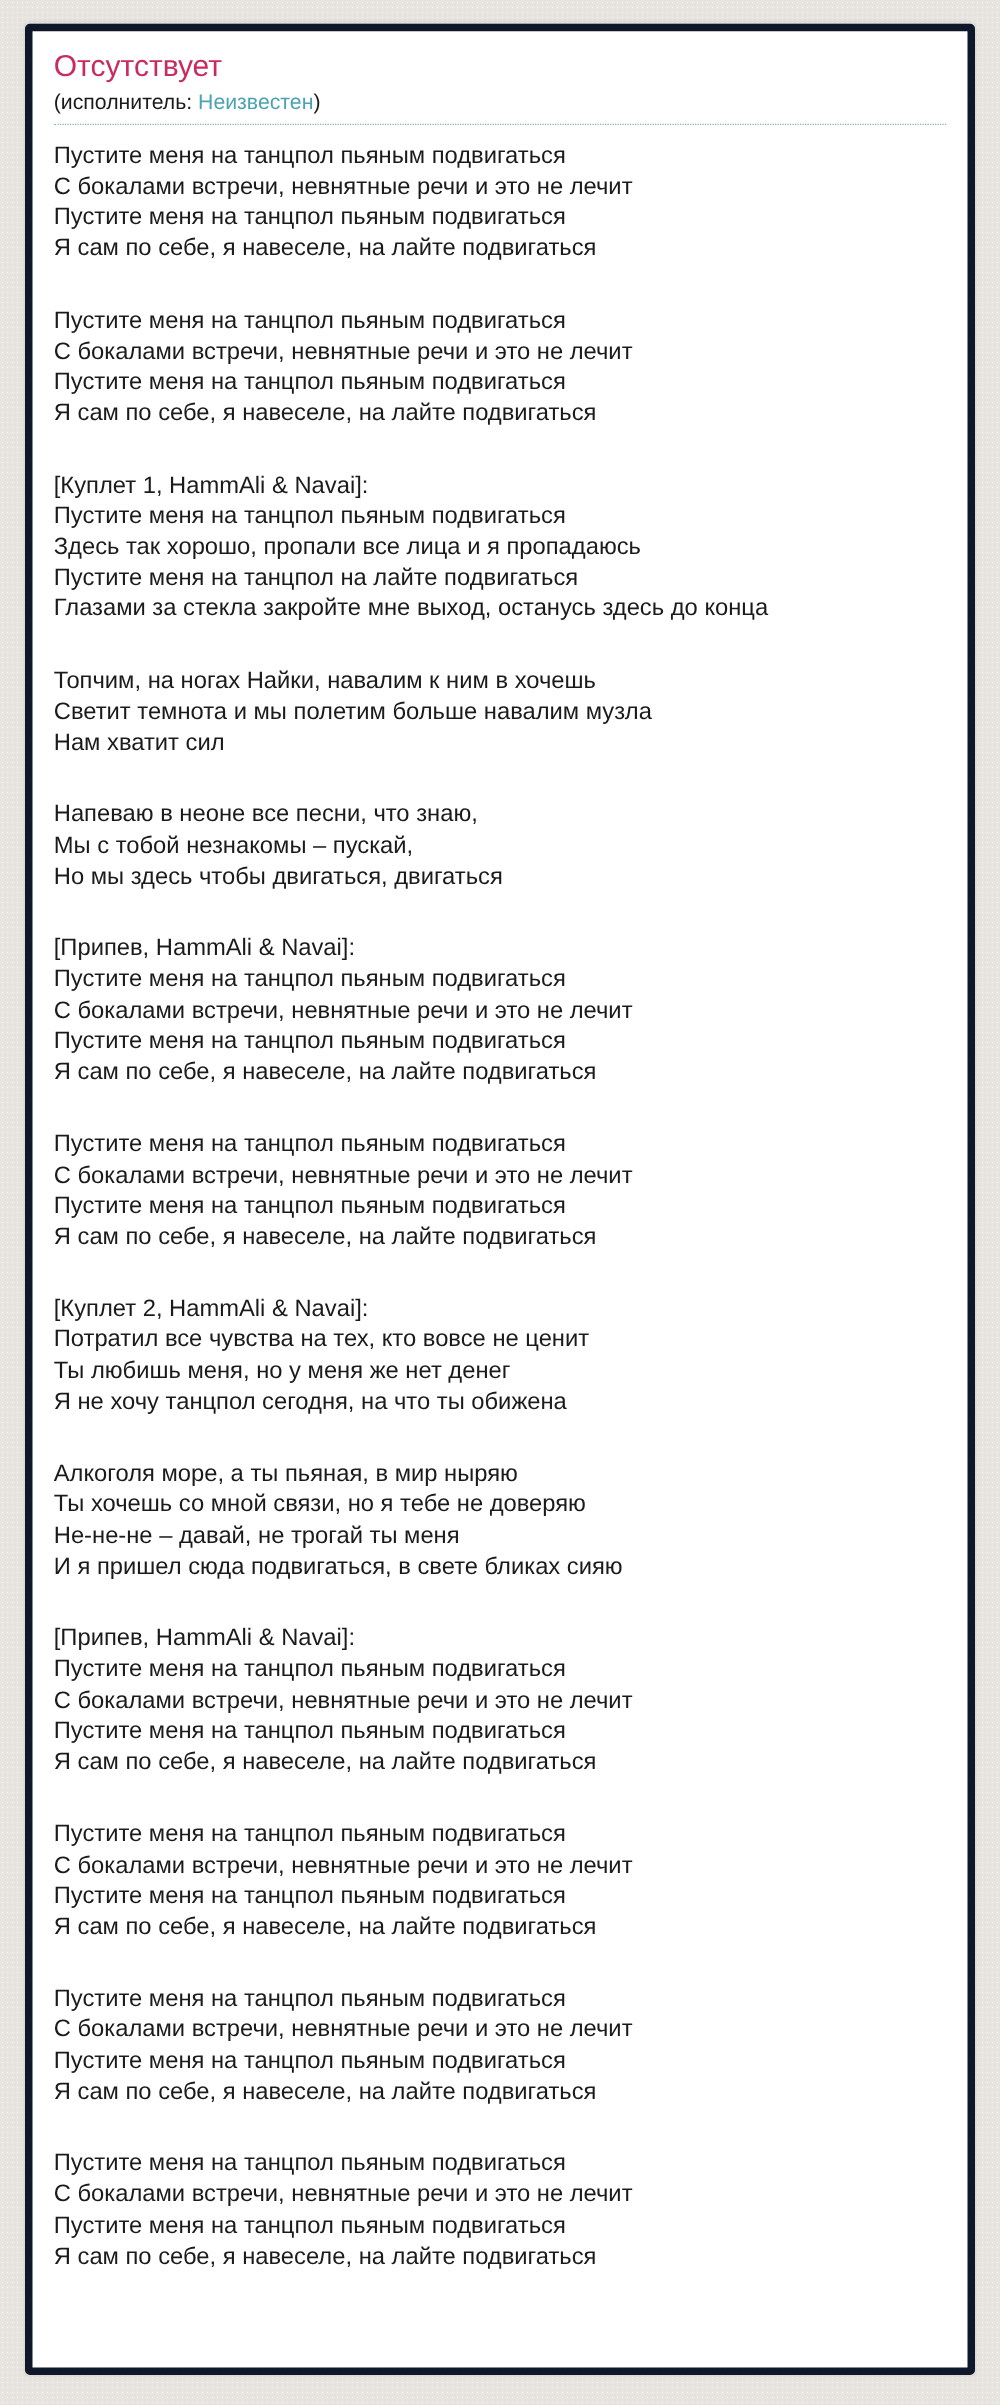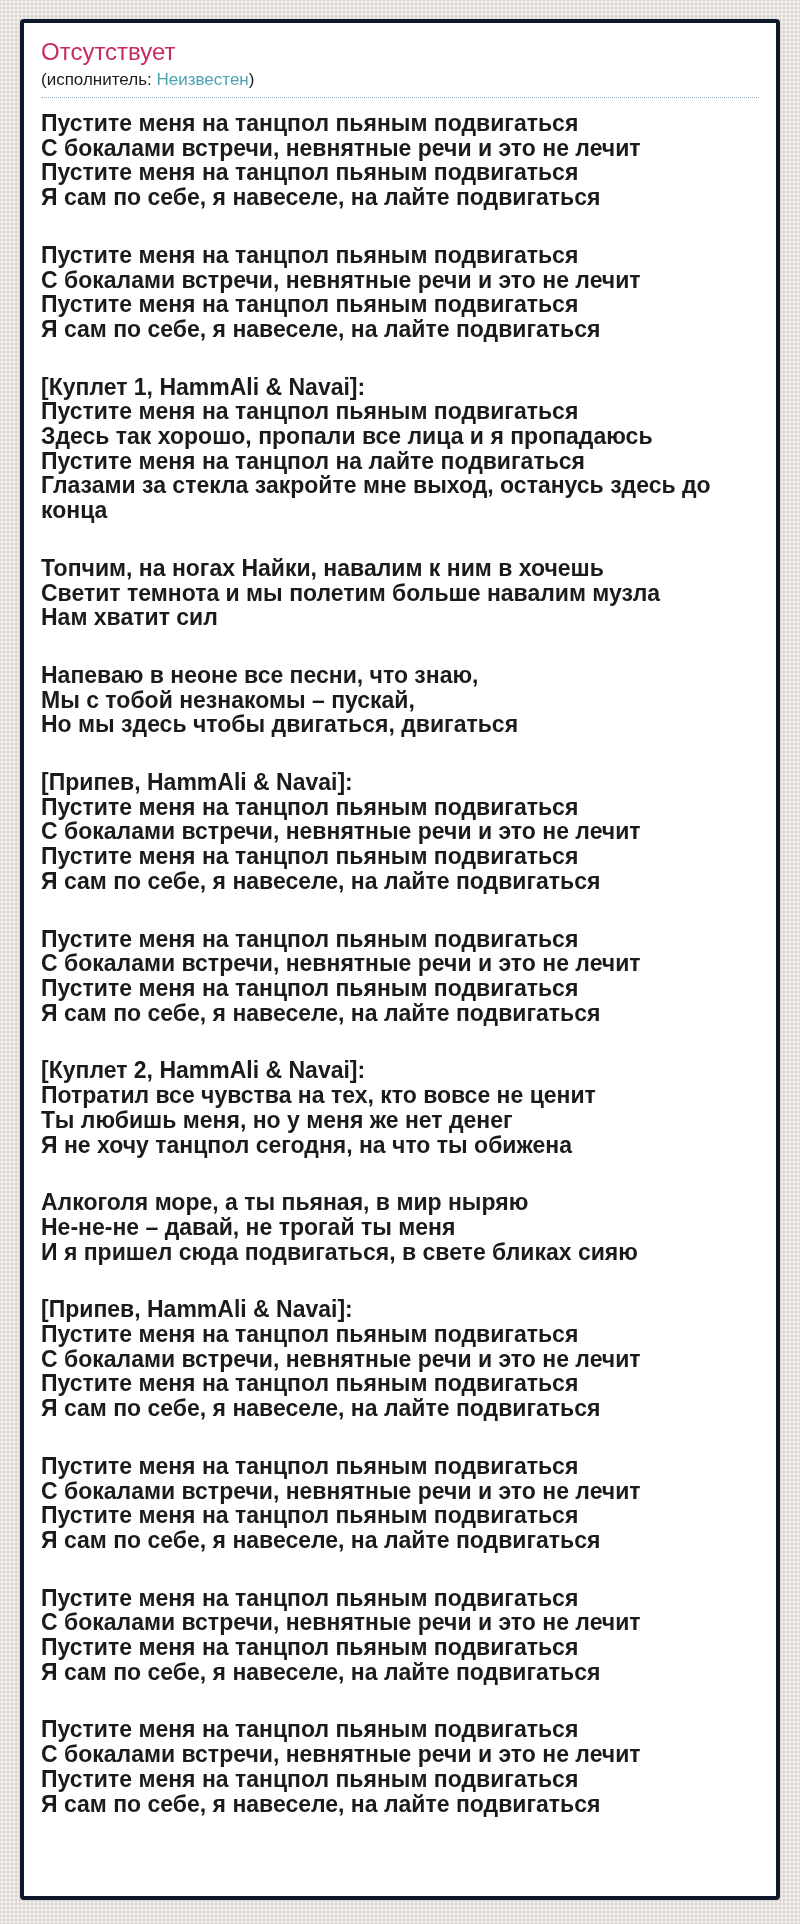--- a/index.html
+++ b/index.html
@@ -20,21 +20,21 @@
     position: relative;
   }
   .card {
     position: absolute;
     left: 20px;
     top: 19px;
     width: 760px;
     height: 1881px;
     box-sizing: border-box;
     background: var(--card-bg, #ffffff);
-    border: 4px solid #0f172a;
+    border: 6px solid #0f172a;
     border-radius: 4px;
     box-shadow: 0 0 4px rgba(0,0,0,0.10);
     padding: 14px 17px 40px 17px;
   }
   h1.song-title {
     margin: 0 0 3px 0;
     font-size: 24px;
     line-height: 30px;
     font-weight: normal;
     color: var(--title, #c92b5e);
@@ -51,24 +51,23 @@
     cursor: pointer;
     margin-top: 25px;
   }
   .separator {
     border-top: 1px dotted var(--separator, #92acc0);
     height: 0;
     width: 100%;
   }
   .lyrics {
     margin-top: 13px;
-    font-size: 23px;
+    font-size: 19px;
     line-height: 24.7px;
     color: var(--text, #1b1b1b);
-    font-weight: bold;
   }
   .stanza {
     margin-bottom: 33px;
   }
   .stanza:last-child {
     margin-bottom: 0;
   }
   .line {
     white-space: pre-wrap;
   }
@@ -129,20 +128,21 @@
         <div class="line">Я сам по себе, я навеселе, на лайте подвигаться</div>
       </div>
       <div class="stanza">
         <div class="line">[Куплет 2, HammAli &amp; Navai]:</div>
         <div class="line">Потратил все чувства на тех, кто вовсе не ценит</div>
         <div class="line">Ты любишь меня, но у меня же нет денег</div>
         <div class="line">Я не хочу танцпол сегодня, на что ты обижена</div>
       </div>
       <div class="stanza">
         <div class="line">Алкоголя море, а ты пьяная, в мир ныряю</div>
+        <div class="line">Ты хочешь со мной связи, но я тебе не доверяю</div>
         <div class="line">Не-не-не – давай, не трогай ты меня</div>
         <div class="line">И я пришел сюда подвигаться, в свете бликах сияю</div>
       </div>
       <div class="stanza">
         <div class="line">[Припев, HammAli &amp; Navai]:</div>
         <div class="line">Пустите меня на танцпол пьяным подвигаться</div>
         <div class="line">С бокалами встречи, невнятные речи и это не лечит</div>
         <div class="line">Пустите меня на танцпол пьяным подвигаться</div>
         <div class="line">Я сам по себе, я навеселе, на лайте подвигаться</div>
       </div>

